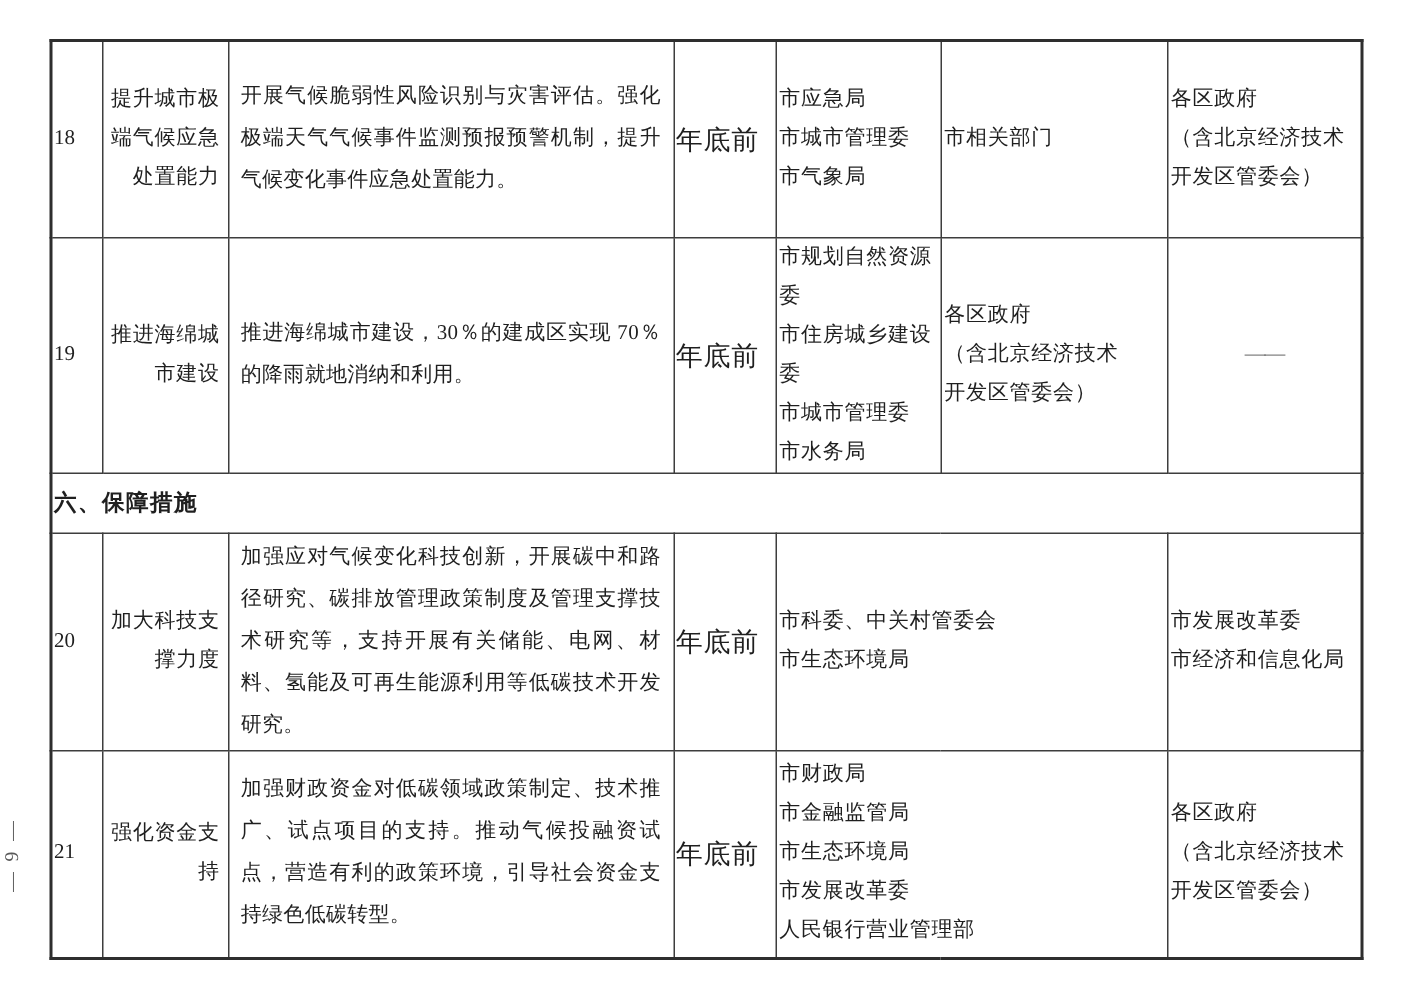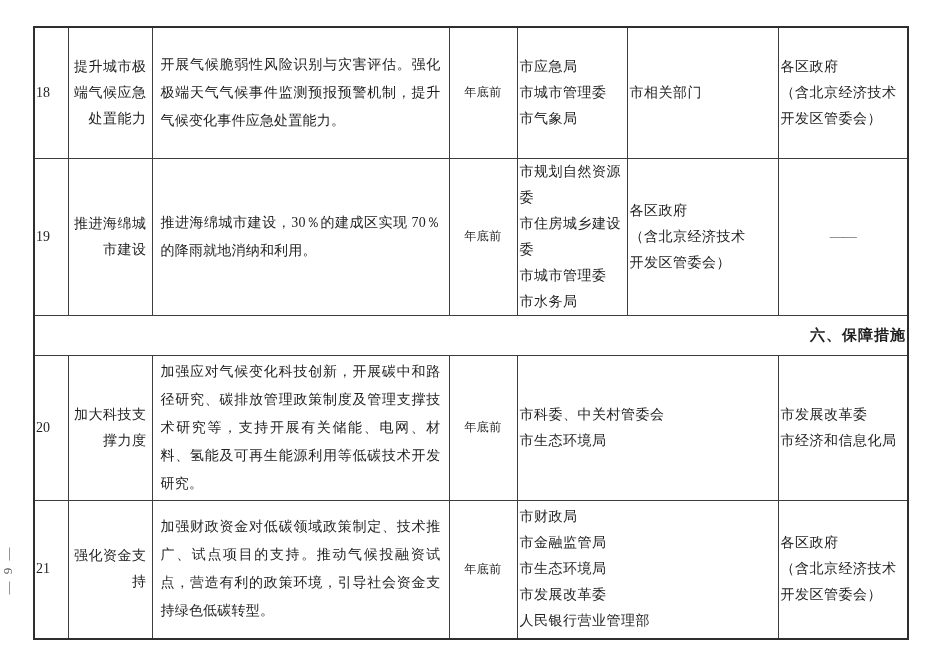--- a/index.html
+++ b/index.html
@@ -57,40 +57,40 @@
   }
   .c-meas {
     text-align: justify;
     text-justify: inter-ideograph;
     padding: 2px 8px;
     font-size: 14px;
     letter-spacing: 0.2px;
     line-height: 28px;
   }
   .c-dl {
-    text-align: center;
-    font-size: 12px;
+    text-align: left;
+    font-size: 18px;
     letter-spacing: 0.5px;
   }
   .c-dept {
     text-align: left;
     font-size: 14px;
     line-height: 26px;
     letter-spacing: 0.5px;
     white-space: pre-line;
     padding: 0 2px;
   }
   .c-dash {
     text-align: center;
     font-size: 14px;
     color: #6f6f6f;
     letter-spacing: -1px;
   }
   .c-section {
-    text-align: right;
+    text-align: left;
     font-size: 15px;
     font-weight: bold;
     letter-spacing: 1px;
   }
   .page-num {
     position: absolute;
     left: -18px;
     top: 560px;
     width: 56px;
     height: 20px;

